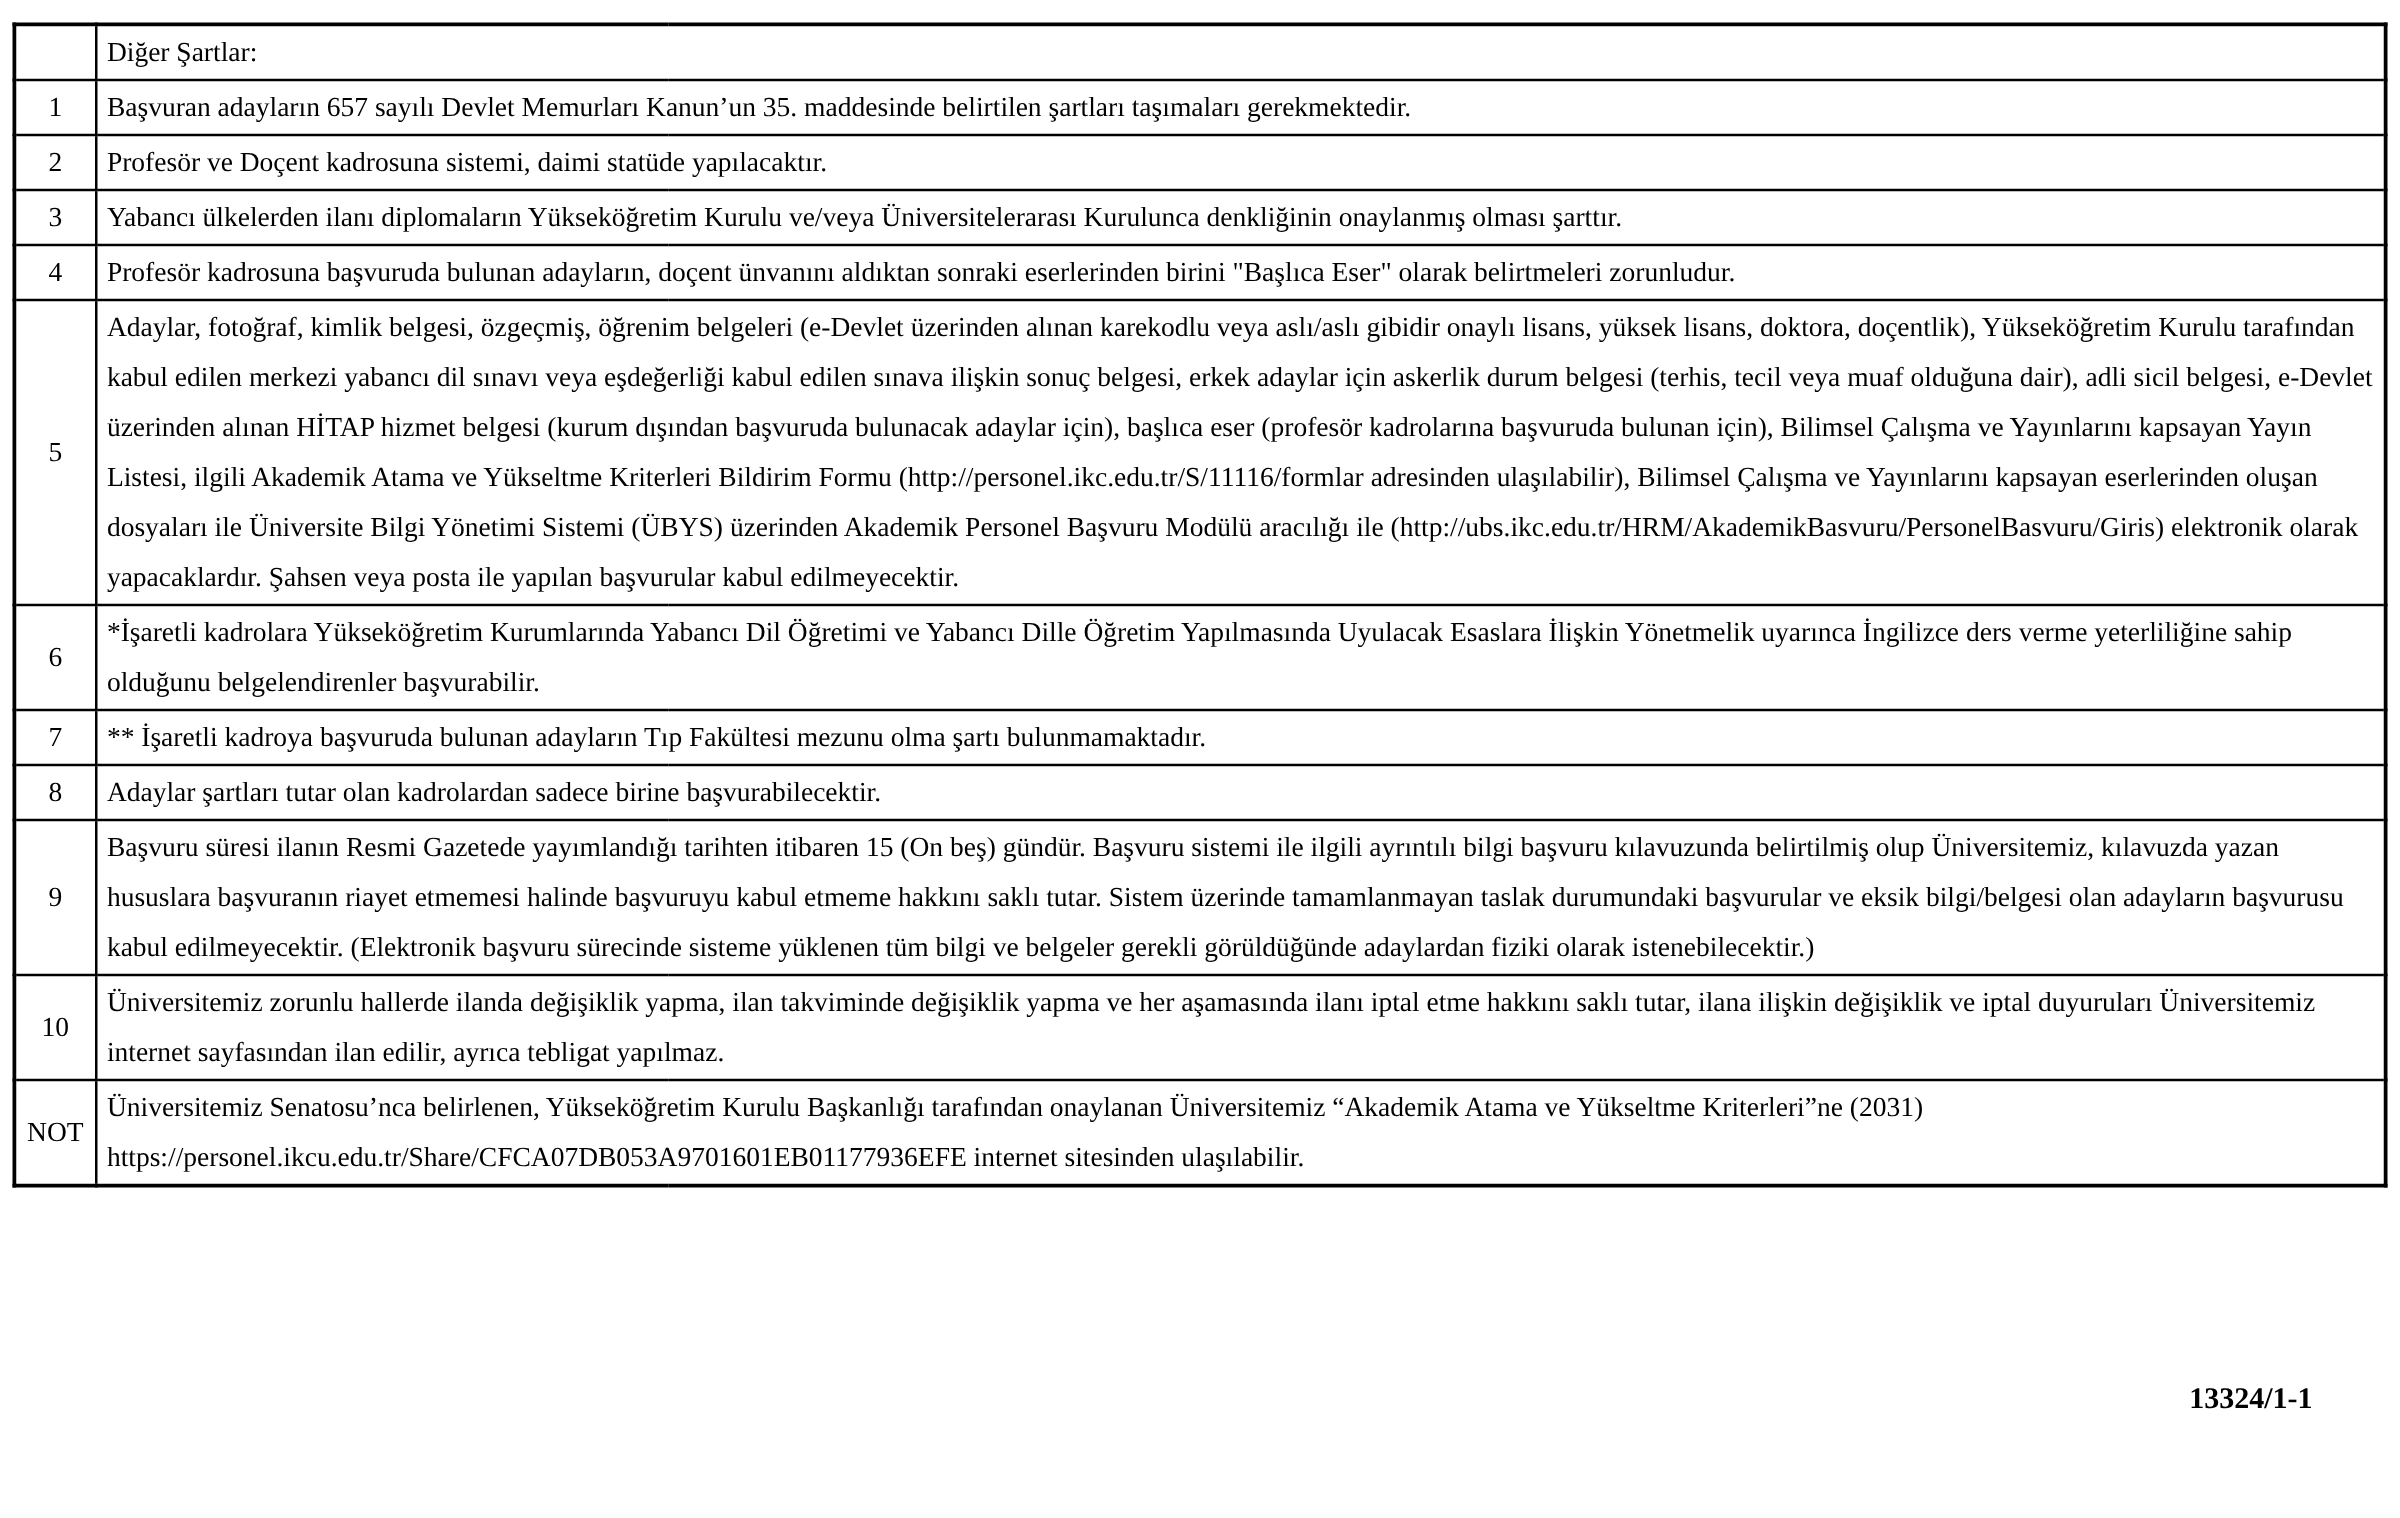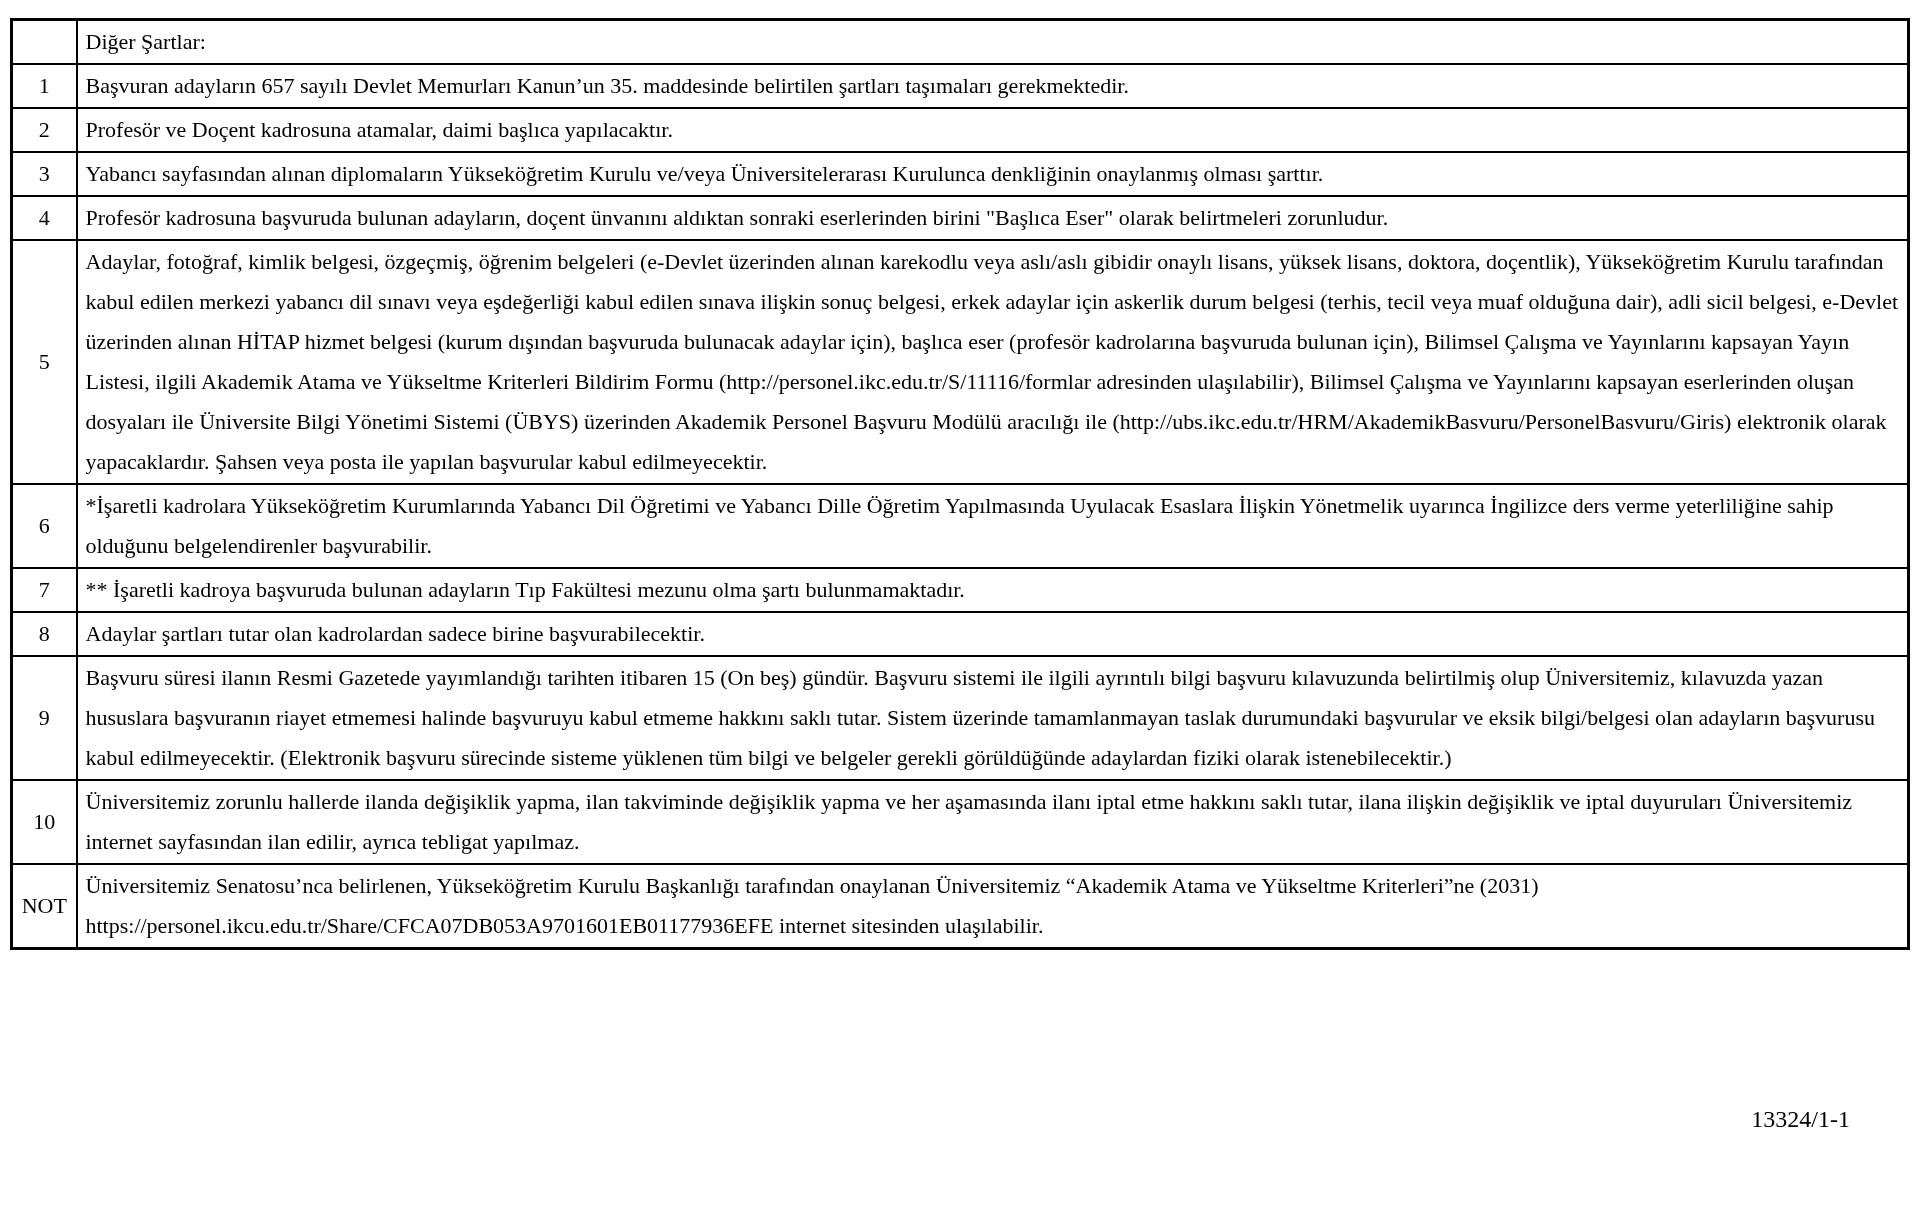--- a/index.html
+++ b/index.html
@@ -40,21 +40,21 @@
     font-weight: bold;
     font-size: 24px;
     height: 56px;
     line-height: 28px;
   }
   td.footer-start { text-align: left; padding-left: 18px; }
   td.footer-end { text-align: center; padding: 1px 8px; }
   .doc-number {
     position: absolute;
     right: 70px;
-    font-weight: normal;
+    font-weight: bold;
     font-size: 24px;
     line-height: 30px;
   }
 </style>
 </head>
 <body>
 
 <div class="page">
 
   <table class="cond">
@@ -68,25 +68,25 @@
         <td class="num"></td>
         <td class="txt" colspan="2">Diğer Şartlar:</td>
       </tr>
 
       <tr>
           <td class="num">1</td>
           <td class="txt" colspan="2">Başvuran adayların 657 sayılı Devlet Memurları Kanun’un 35. maddesinde belirtilen şartları taşımaları gerekmektedir.</td>
         </tr>
         <tr>
           <td class="num">2</td>
-          <td class="txt" colspan="2">Profesör ve Doçent kadrosuna atamalar, daimi başlıca yapılacaktır.</td>
+          <td class="txt" colspan="2">Profesör ve Doçent kadrosuna sistemi, daimi statüde yapılacaktır.</td>
         </tr>
         <tr>
           <td class="num">3</td>
-          <td class="txt" colspan="2">Yabancı sayfasından alınan diplomaların Yükseköğretim Kurulu ve/veya Üniversitelerarası Kurulunca denkliğinin onaylanmış olması şarttır.</td>
+          <td class="txt" colspan="2">Yabancı ülkelerden ilanı diplomaların Yükseköğretim Kurulu ve/veya Üniversitelerarası Kurulunca denkliğinin onaylanmış olması şarttır.</td>
         </tr>
         <tr>
           <td class="num">4</td>
           <td class="txt" colspan="2">Profesör kadrosuna başvuruda bulunan adayların, doçent ünvanını aldıktan sonraki eserlerinden birini "Başlıca Eser" olarak belirtmeleri zorunludur.</td>
         </tr>
         <tr>
           <td class="num">5</td>
           <td class="txt" colspan="2">Adaylar, fotoğraf, kimlik belgesi, özgeçmiş, öğrenim belgeleri (e-Devlet üzerinden alınan karekodlu veya aslı/aslı gibidir onaylı lisans, yüksek lisans, doktora, doçentlik), Yükseköğretim Kurulu tarafından kabul edilen merkezi yabancı dil sınavı veya eşdeğerliği kabul edilen sınava ilişkin sonuç belgesi, erkek adaylar için askerlik durum belgesi (terhis, tecil veya muaf olduğuna dair), adli sicil belgesi, e-Devlet üzerinden alınan HİTAP hizmet belgesi (kurum dışından başvuruda bulunacak adaylar için), başlıca eser (profesör kadrolarına başvuruda bulunan için), Bilimsel Çalışma ve Yayınlarını kapsayan Yayın Listesi, ilgili Akademik Atama ve Yükseltme Kriterleri Bildirim Formu (http://personel.ikc.edu.tr/S/11116/formlar adresinden ulaşılabilir), Bilimsel Çalışma ve Yayınlarını kapsayan eserlerinden oluşan dosyaları ile Üniversite Bilgi Yönetimi Sistemi (ÜBYS) üzerinden Akademik Personel Başvuru Modülü aracılığı ile (http://ubs.ikc.edu.tr/HRM/AkademikBasvuru/PersonelBasvuru/Giris) elektronik olarak yapacaklardır. Şahsen veya posta ile yapılan başvurular kabul edilmeyecektir.</td>
         </tr>
         <tr>

